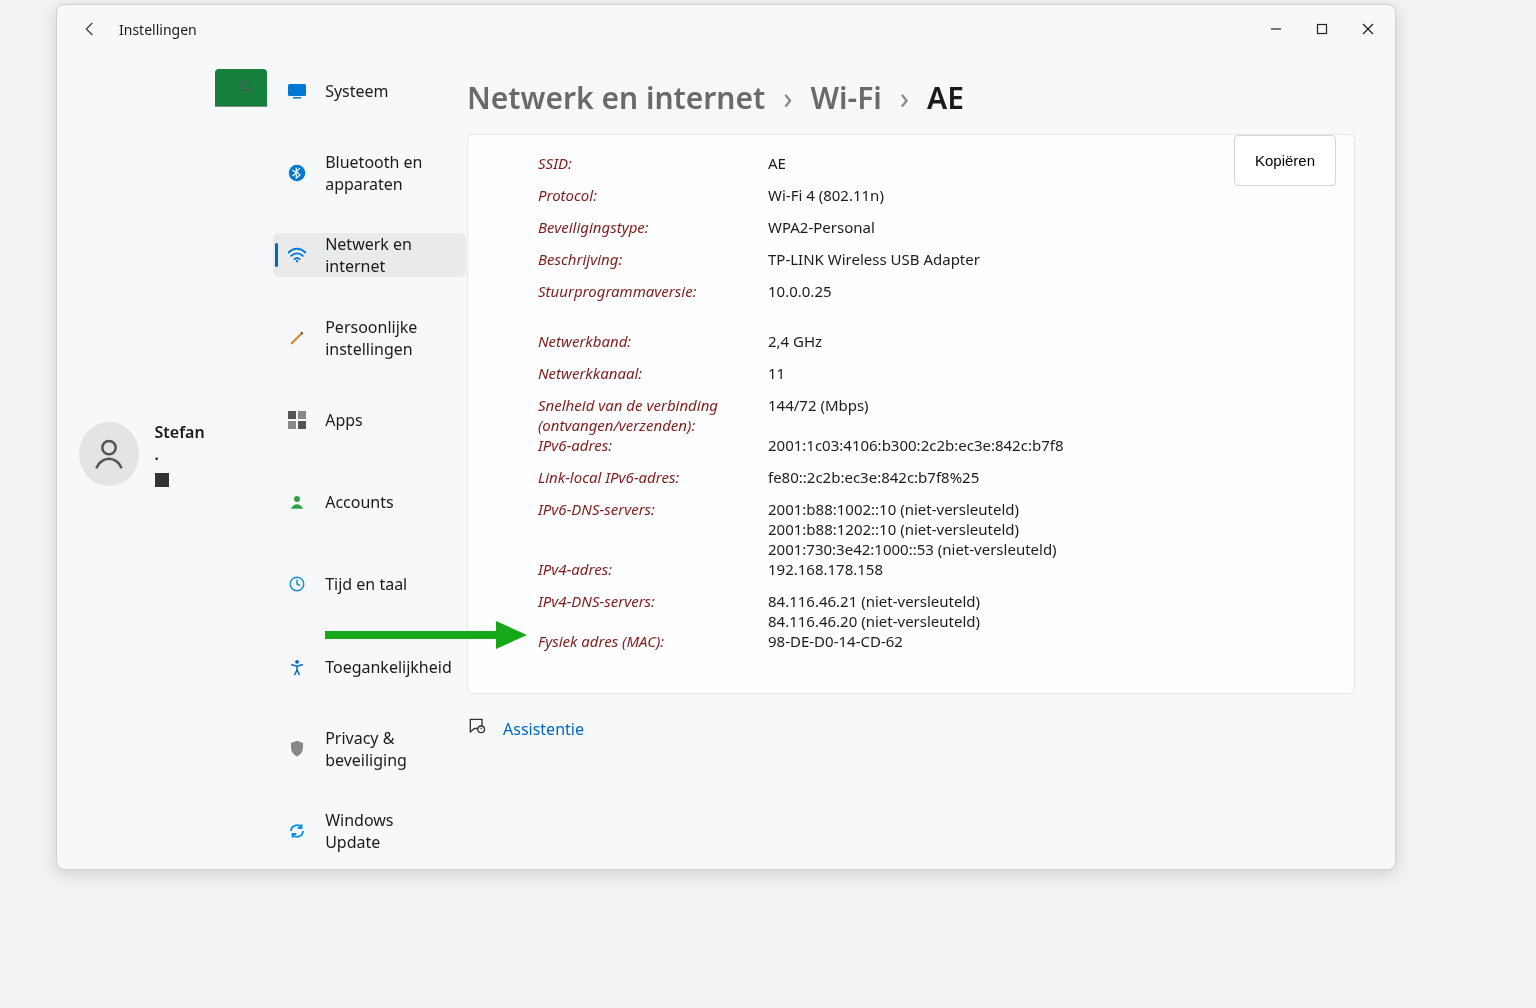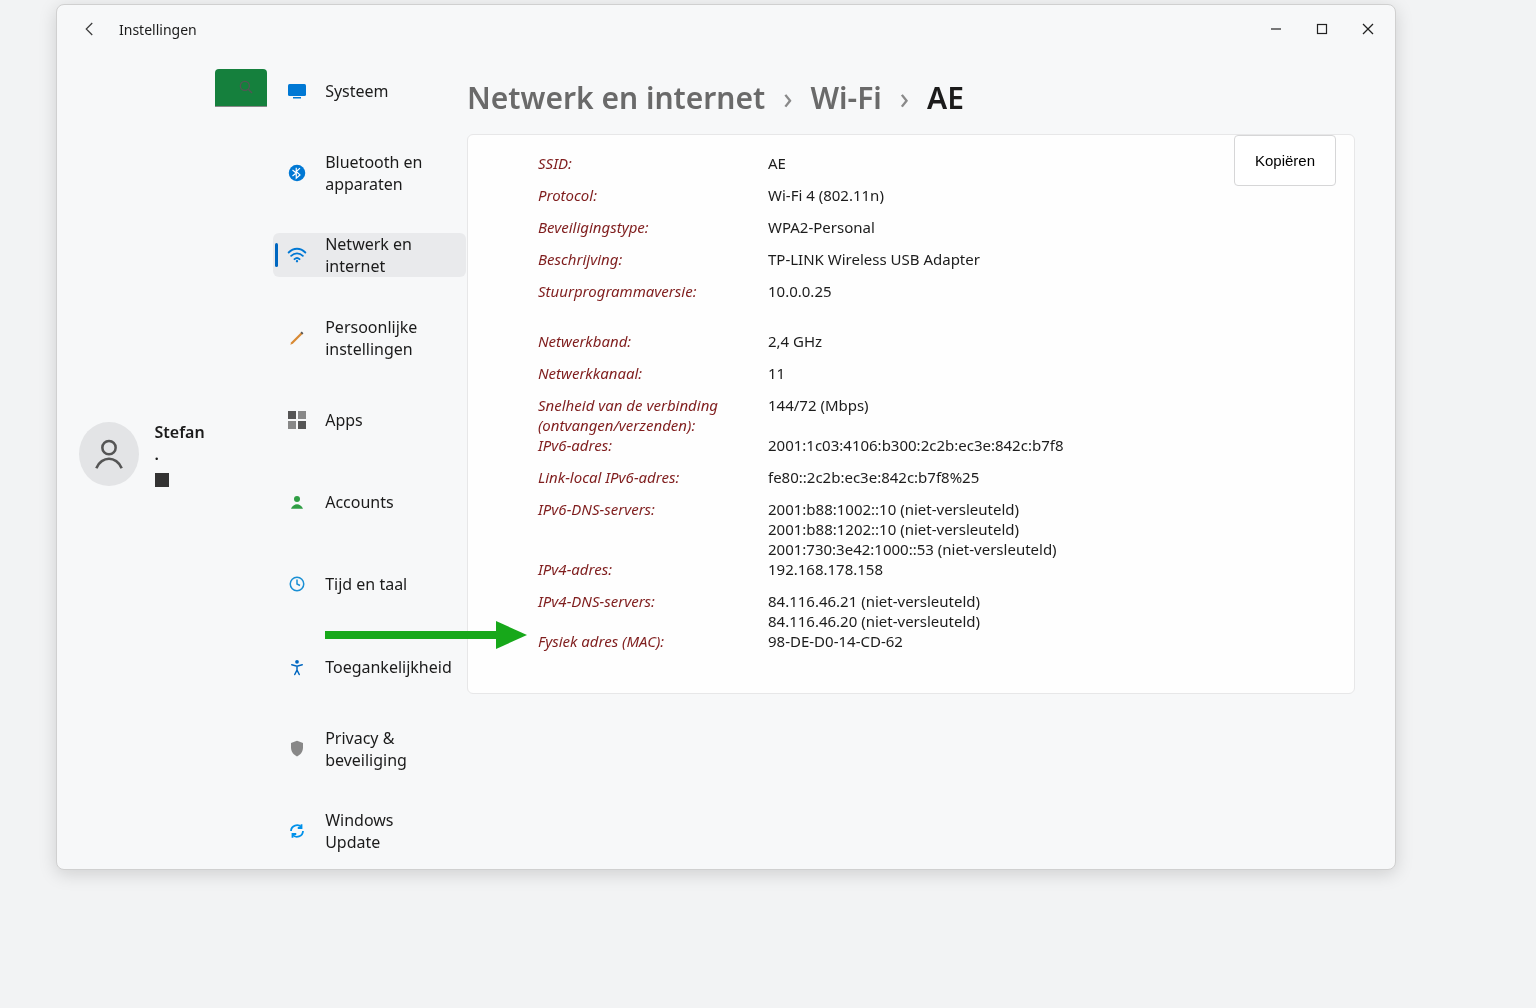--- a/index.html
+++ b/index.html
@@ -258,20 +258,30 @@
             <span class="key">IPv4-DNS-servers:</span>
             <span class="val">84.116.46.21 (niet-versleuteld)
 84.116.46.20 (niet-versleuteld)</span>
           </div>
         <div class="kv-row">
             <span class="key">Fysiek adres (MAC):</span>
             <span class="val">98-DE-D0-14-CD-62</span>
           </div>
       </div>
 
+      <div class="footer">
+        <span class="help-icon">
+          <svg width="20" height="20" viewBox="0 0 24 24" fill="none" stroke="currentColor" stroke-width="1.6">
+              <path d="M4 4h14v11H9l-5 4z"></path>
+              <circle cx="17" cy="16" r="4" fill="#fff" stroke="currentColor"></circle>
+              <path d="M17 14v2m0 2h0"></path>
+            </svg>
+        </span>
+        <span>Assistentie</span>
+      </div>
     </div>
   </div>
 
   <svg class="arrow-annot" viewBox="0 0 210 40">
     <line x1="4" y1="20" x2="175" y2="20" stroke="#17a81a" stroke-width="8"></line>
     <polygon points="175,6 206,20 175,34" fill="#17a81a"></polygon>
   </svg>
 </div>
 
 </body></html>

